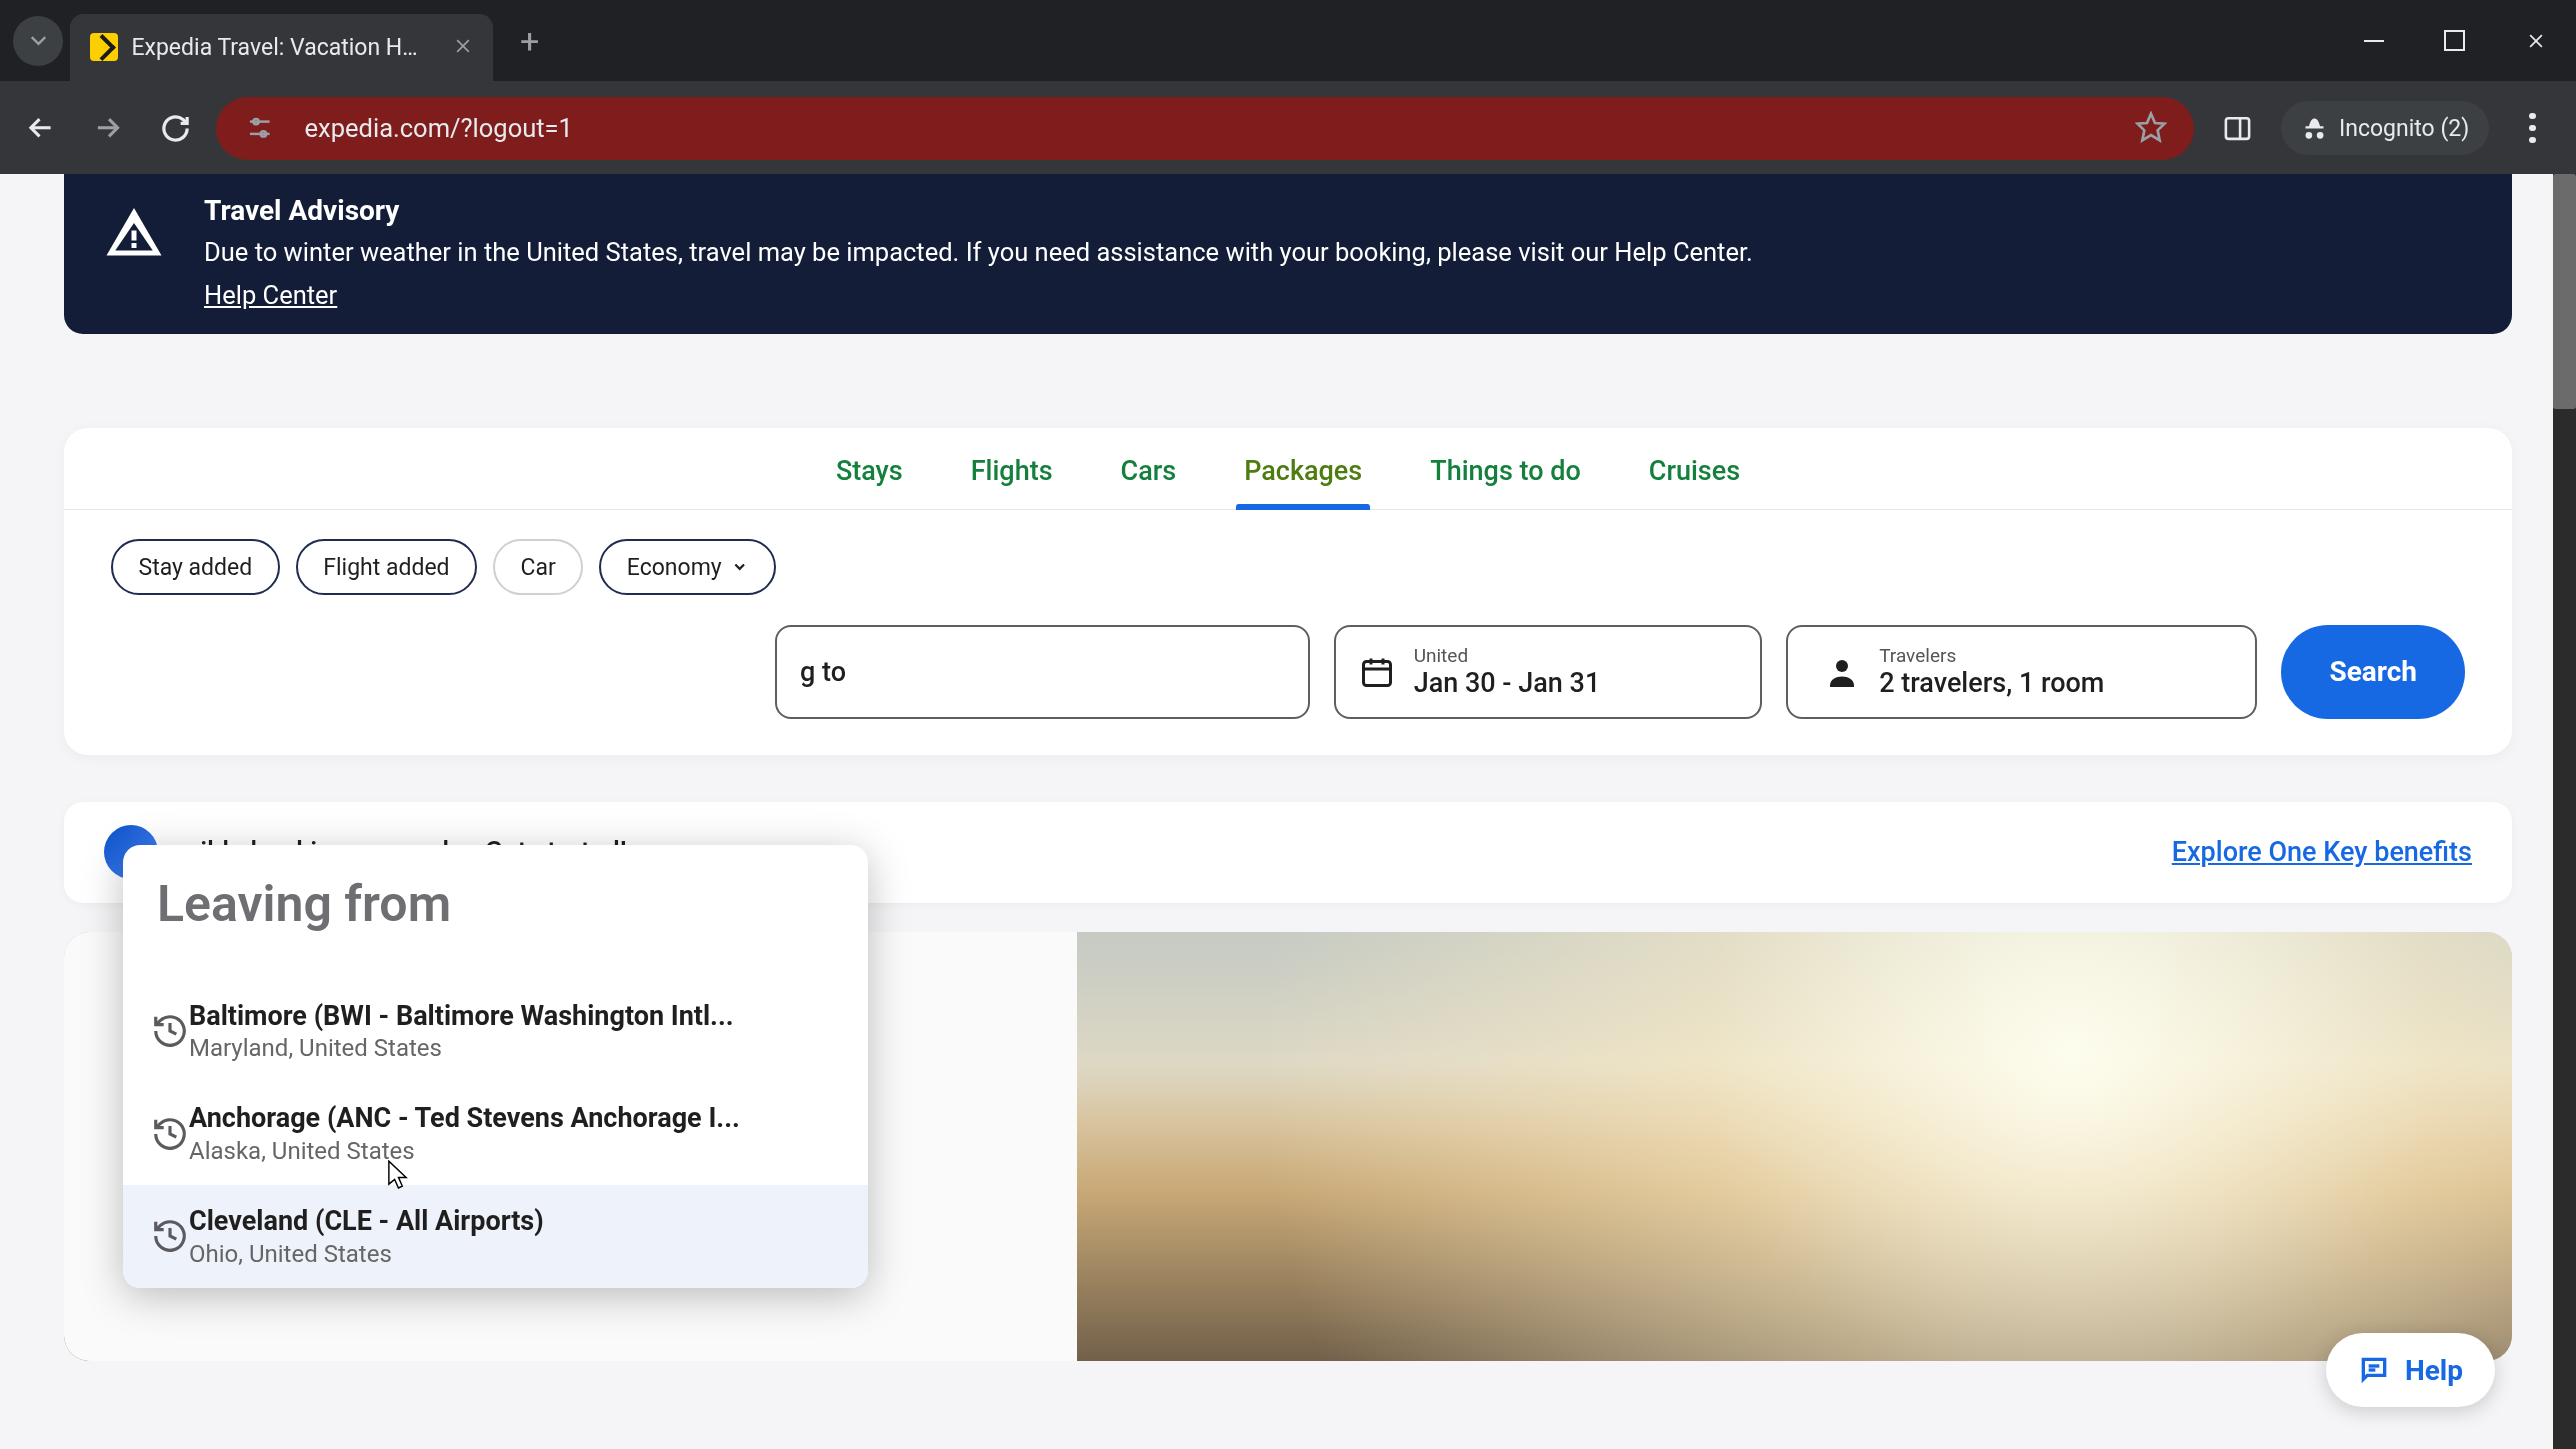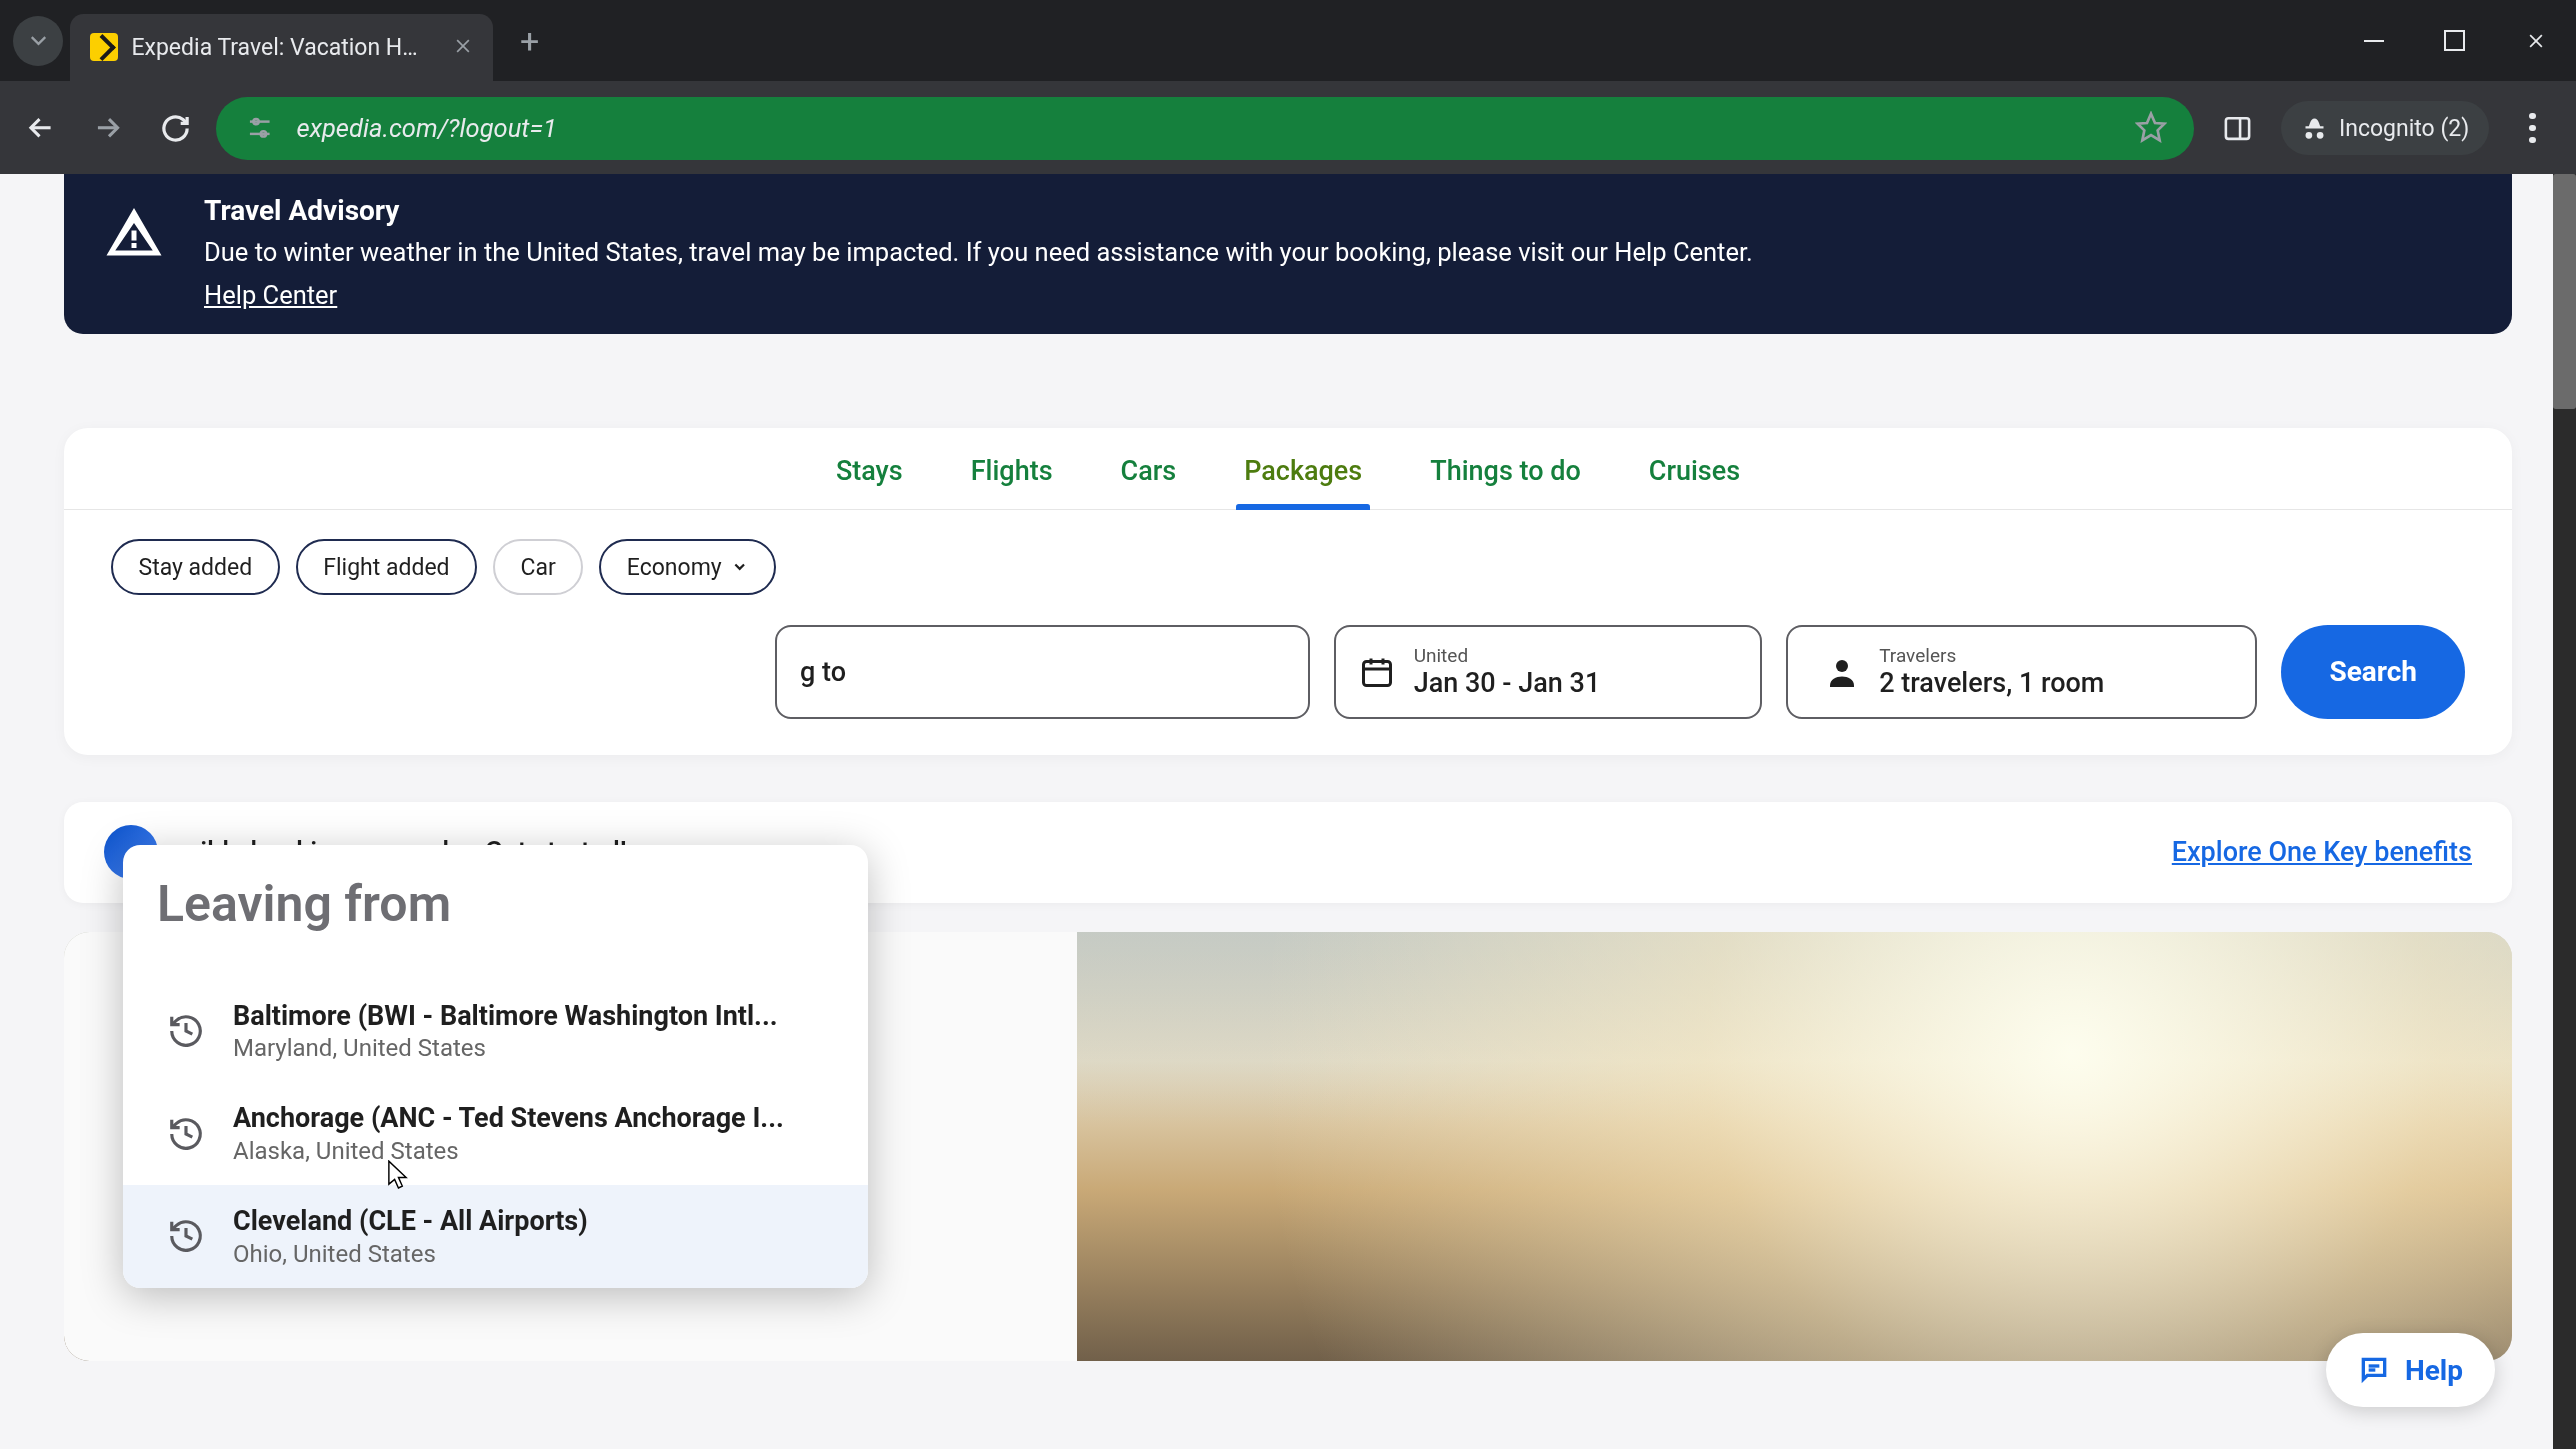--- a/index.html
+++ b/index.html
@@ -21,21 +21,21 @@
 .win-min::after { content: ""; width: 20px; height: 2px; background: #e8eaed; }
 .win-max::after { content: ""; width: 17.4px; height: 17.4px; border: 2px solid #e8eaed; }
 .win-close-svg { width: 20px; height: 20px; }
 
 .toolbar { height: 94px; background: #35363a; display: flex; align-items: center; padding: 0 13.4px; gap: 13.4px; }
 .nav-btn { width: 54px; height: 54px; display: flex; align-items: center; justify-content: center; color: #9aa0a6; border-radius: 50%; }
 .nav-btn.active { color: #e8eaed; }
 .nav-arrow { width: 29.5px; height: 29.5px; }
 .reload-icon { width: 31px; height: 31px; }
 
-.omnibox { flex: 1; height: 63px; background: #15803d; border-radius: 34px; display: flex; align-items: center; padding: 0 27px; gap: 20px; font-style: italic; }
+.omnibox { flex: 1; height: 63px; background: #7f1d1d; border-radius: 34px; display: flex; align-items: center; padding: 0 27px; gap: 28px; }
 .site-info { width: 34px; height: 34px; display: flex; align-items: center; justify-content: center; color: #9aa0a6; }
 .url-text { color: #e8eaed; font-size: 25.5px; flex: 1; }
 .star-icon { color: #9aa0a6; width: 32px; height: 32px; }
 
 .ext-btn { width: 60px; height: 60px; display: flex; align-items: center; justify-content: center; color: #e8eaed; border-radius: 6.7px; }
 .incognito-pill { height: 54px; border-radius: 27px; background: #3c4043; display: flex; align-items: center; padding: 0 20px; gap: 10.7px; color: #e8eaed; font-size: 23px; }
 .incog-icon { width: 27px; height: 27px; }
 .menu-dots { display: flex; flex-direction: column; gap: 5.4px; align-items: center; justify-content: center; width: 40px; }
 .menu-dots span { width: 6.7px; height: 6.7px; background: #e8eaed; border-radius: 50%; }
 
@@ -76,21 +76,21 @@
 .field-travelers { flex-basis: 490px; height: 94px; padding-left: 36px; }
 .field-stack { display: flex; flex-direction: column; justify-content: center; }
 .search-btn { height: 94px; padding: 0 48px; border-radius: 47px; background: #1668e3; color: #fff; font-size: 28px; font-weight: 700; display: flex; align-items: center; }
 
 
 .leaving-dropdown { position: absolute; left: 123px; top: 671px; width: 745px; background: #fff; border-radius: 17.4px; box-shadow: 0 8px 40px rgba(0,0,0,0.25); z-index: 50; overflow: hidden; }
 .leaving-input-wrap { padding: 29.5px 34px 47px 34px; }
 .leaving-input { font-size: 50px; font-weight: 600; color: #6e6e73; border: none; outline: none; width: 100%; }
 .leaving-input::placeholder { color: #6e6e73; }
 
-.suggestion { display: flex; align-items: center; gap: 28px; padding: 20px 44px; }
+.suggestion { display: flex; align-items: center; padding: 20px 28px; }
 .suggestion.hover { background: #eef3fb; }
 .hist-icon { width: 38px; height: 38px; color: #5a5a5f; flex-shrink: 0; }
 .sugg-text { display: flex; flex-direction: column; overflow: hidden; }
 .sugg-primary { font-size: 27px; font-weight: 700; color: #1f1f1f; white-space: nowrap; overflow: hidden; text-overflow: ellipsis; }
 .sugg-secondary { font-size: 24px; color: #666; margin-top: 2.7px; }
 
 
 .onekey-strip { margin: 47px 64px 0 64px; background: #fff; border-radius: 19px; height: 101px; display: flex; align-items: center; padding: 0 40px; justify-content: space-between; box-shadow: 0 1.3px 8px rgba(0,0,0,0.04); }
 .onekey-left { display: flex; align-items: center; gap: 27px; }
 .onekey-badge { width: 54px; height: 54px; border-radius: 50%; background: linear-gradient(135deg,#0a50c7,#4b8bff); }

